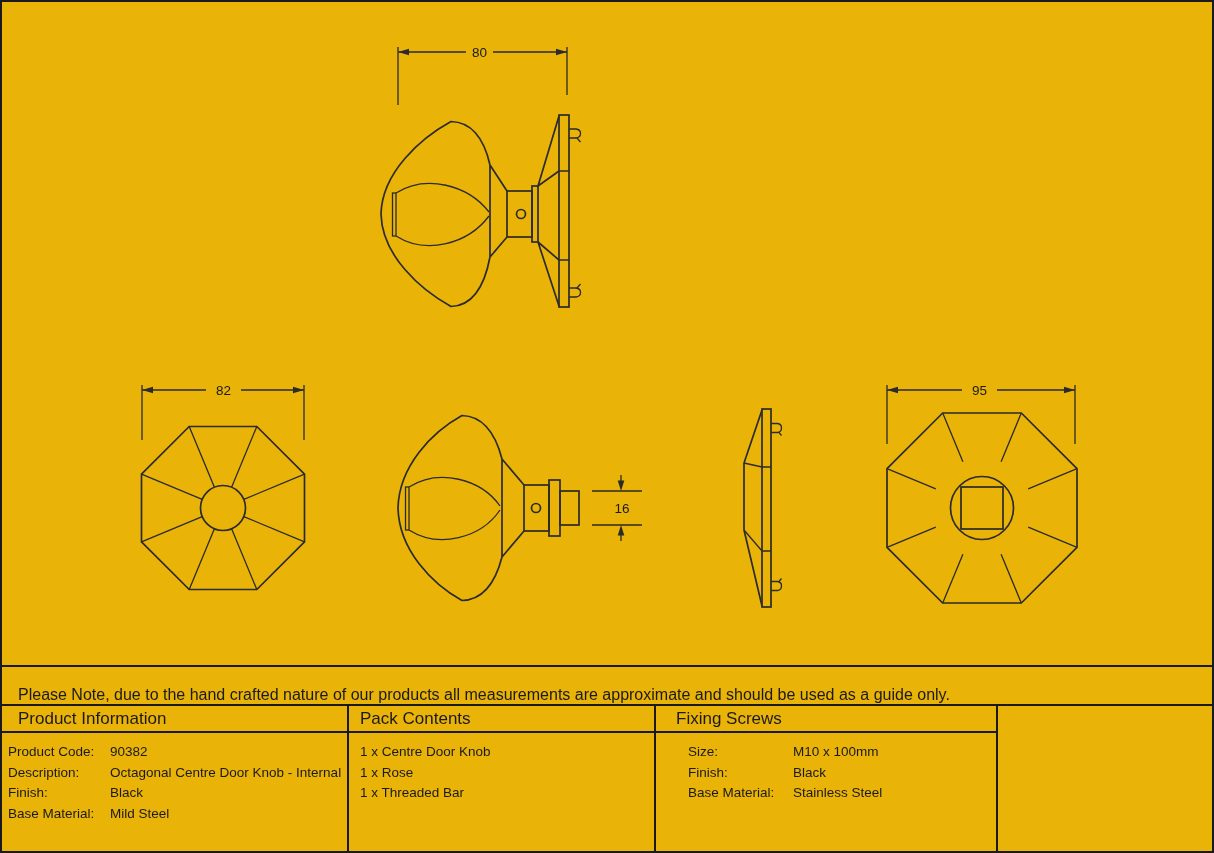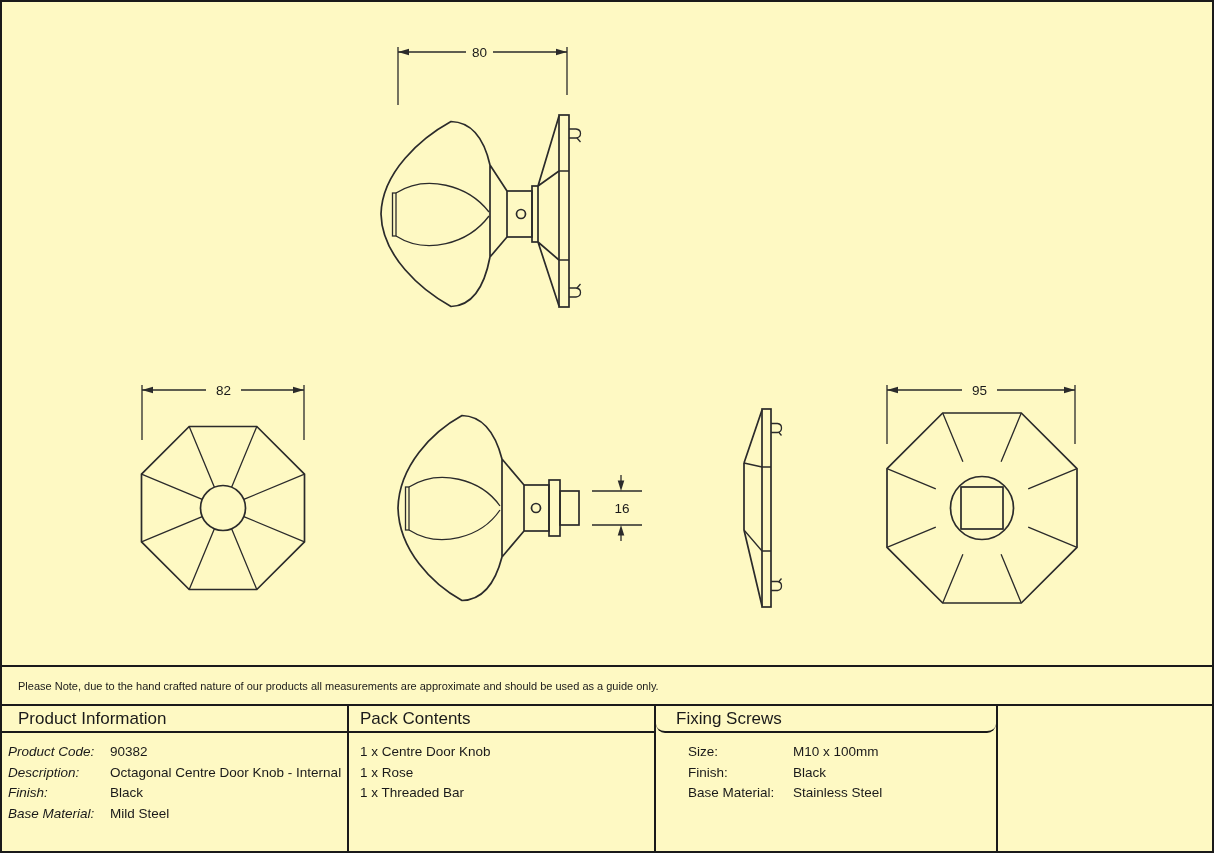--- a/index.html
+++ b/index.html
@@ -1,50 +1,50 @@
 <!DOCTYPE html>
 <html><head>
 <meta charset="utf-8">
 <style>
   html,body{margin:0;padding:0;background:#ffffff;}
   .sheet{
     width:1214px;height:853px;box-sizing:border-box;
-    border:2px solid #1a1a1a;background:#fef9c3;
+    border:2px solid #1a1a1a;background:#eab308;
     display:flex;flex-direction:column;
     font-family:"Liberation Sans", sans-serif;color:#1a1a1a;
     position:relative;overflow:hidden;
   }
   .drawing-area{height:663px;flex:0 0 663px;position:relative;}
   .drawing-area svg{display:block;}
   .note-row{
     flex:0 0 37px;border-top:2px solid #1a1a1a;
-    display:flex;align-items:center;padding-left:16px;
-    font-size:11px;
+    display:flex;align-items:flex-end;padding-left:16px;
+    font-size:16px;
   }
   .tables{flex:1 1 auto;border-top:2px solid #1a1a1a;display:flex;min-height:0;}
   .col{box-sizing:border-box;display:flex;flex-direction:column;}
   .col + .col{border-left:2px solid #1a1a1a;}
   .col-product{width:345px;flex:0 0 345px;}
   .col-pack{width:307px;flex:0 0 307px;}
   .col-screws{width:342px;flex:0 0 342px;}
   .col-empty{flex:1 1 auto;}
   .col-header{
     height:25px;flex:0 0 25px;border-bottom:2px solid #1a1a1a;
     display:flex;align-items:center;font-size:17px;
   }
   .col-product .col-header{padding-left:16px;}
   .col-pack .col-header{padding-left:11px;}
-  .col-screws .col-header{padding-left:20px;border-radius:9px;}
+  .col-screws .col-header{padding-left:20px;}
   .col-body{padding-top:9px;font-size:13.5px;line-height:20.5px;}
   .col-product .col-body{padding-left:6px;}
   .col-pack .col-body{padding-left:11px;}
   .col-screws .col-body{padding-left:32px;}
   .kv{display:flex;}
   .kv .k{flex:0 0 auto;}
-  .col-product .kv .k{width:102px;font-style:italic;}
+  .col-product .kv .k{width:102px;}
   .col-screws .kv .k{width:105px;}
   
   .tl{stroke:#2b2b2b;stroke-width:1.7;fill:none;}
   .thin{stroke:#2b2b2b;stroke-width:1.3;fill:none;}
   .arr{fill:#2b2b2b;stroke:none;}
   .dimtext{font-family:"Liberation Sans",sans-serif;font-size:13.5px;fill:#1a1a1a;}
 </style>
 </head>
 <body>
 

